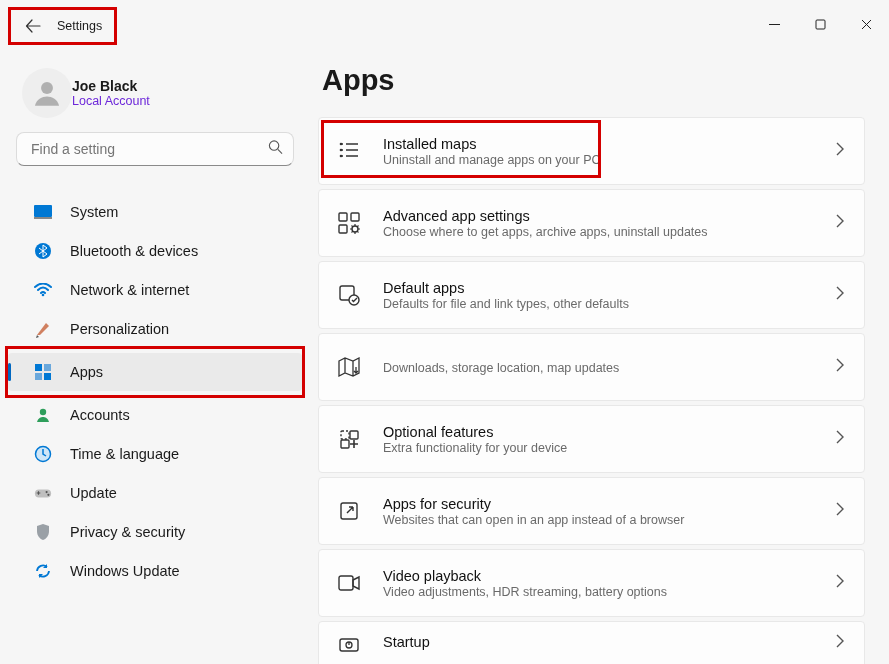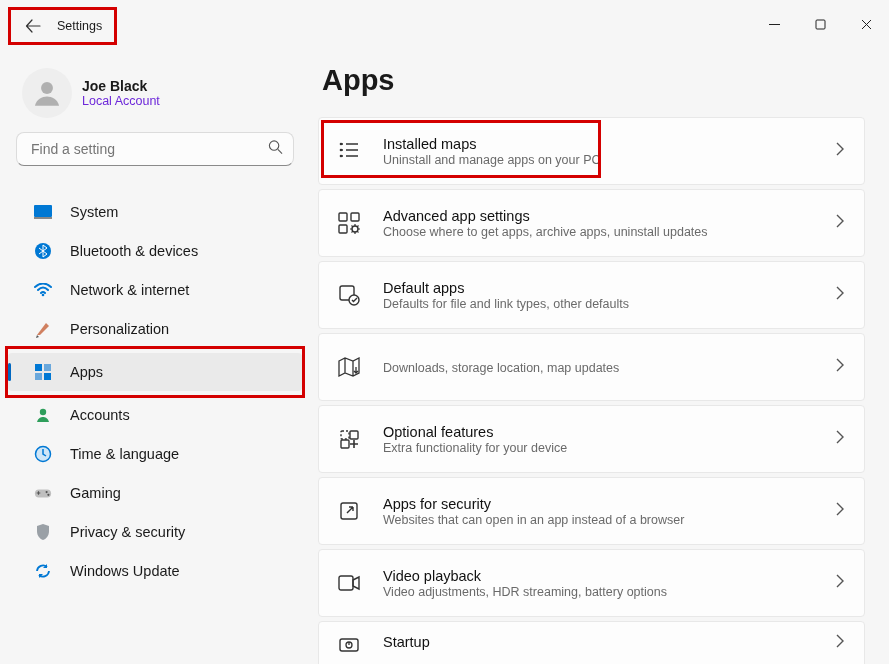--- a/index.html
+++ b/index.html
@@ -50,21 +50,21 @@
 
   
   .sidebar {
     width: 310px;
     padding: 8px 0 0 0;
     flex-shrink: 0;
   }
   .profile {
     display: flex;
     align-items: center;
-    gap: 10px;
+    gap: 0;
     padding: 12px 0 14px 22px;
   }
   .avatar {
     width: 50px; height: 50px; border-radius: 50%;
     background: #eeeeee;
     display: flex; align-items: center; justify-content: center;
   }
   .avatar svg { fill: #b0b0b0; }
   .profile-name { font-size: 14px; font-weight: 600; }
   .profile-sub { font-size: 12.5px; color: #6d28d9; }
@@ -295,21 +295,21 @@
       </div>
       <div class="nav-item">
         <span class="nav-icon">
             <svg width="20" height="14" viewBox="0 0 20 14">
               <rect x="1" y="3" width="18" height="9" rx="4.5" fill="#bfbfbf"></rect>
               <circle cx="14" cy="6" r="1.2" fill="#555"></circle>
               <circle cx="16" cy="9" r="1.2" fill="#555"></circle>
               <path d="M5 5v4M3 7h4" stroke="#555" stroke-width="1.3"></path>
             </svg>
           </span>
-        <span>Gaming</span>
+        <span>Update</span>
       </div>
       <div class="nav-item">
         <span class="nav-icon">
             <svg width="16" height="18" viewBox="0 0 16 18">
               <path d="M8 1l6 2v5c0 5-3 8-6 9-3-1-6-4-6-9V3z" fill="#9aa0a6"></path>
             </svg>
           </span>
         <span>Privacy &amp; security</span>
       </div>
       <div class="nav-item">

